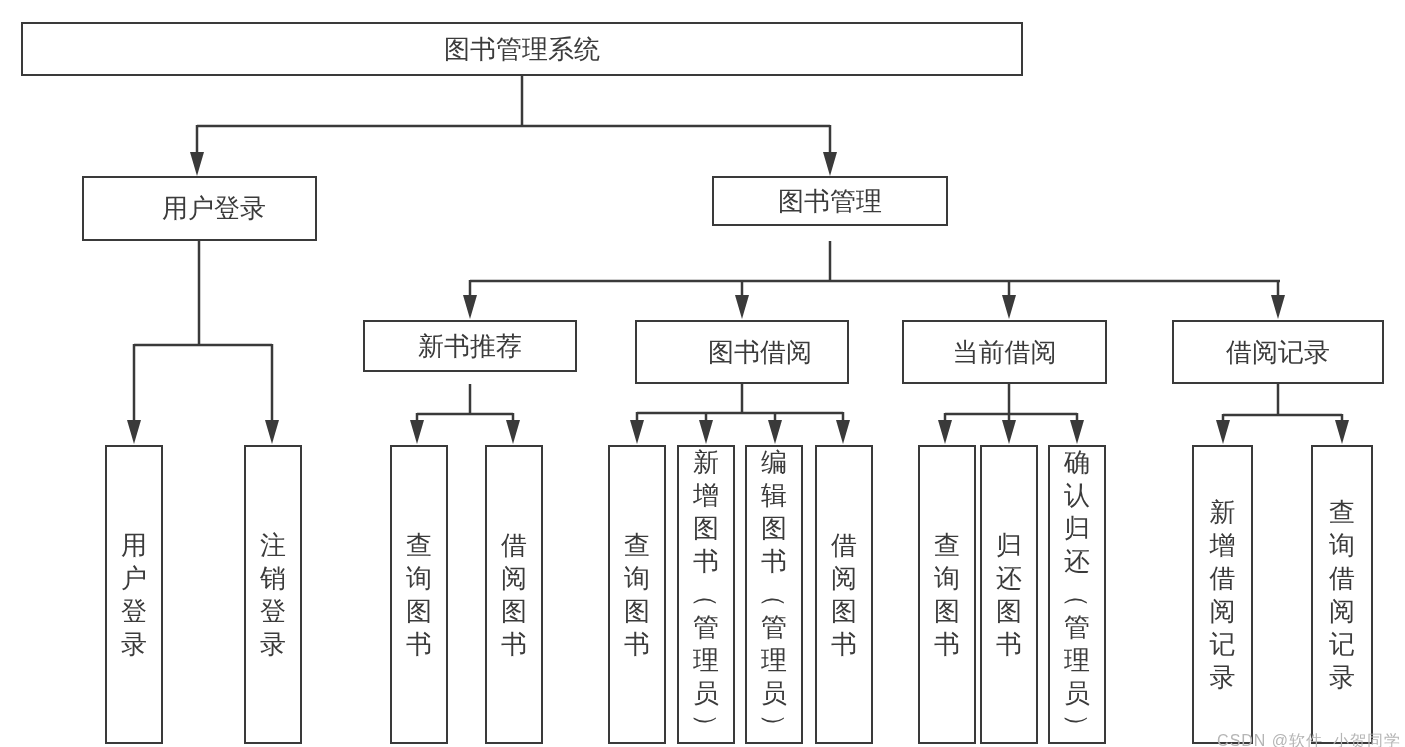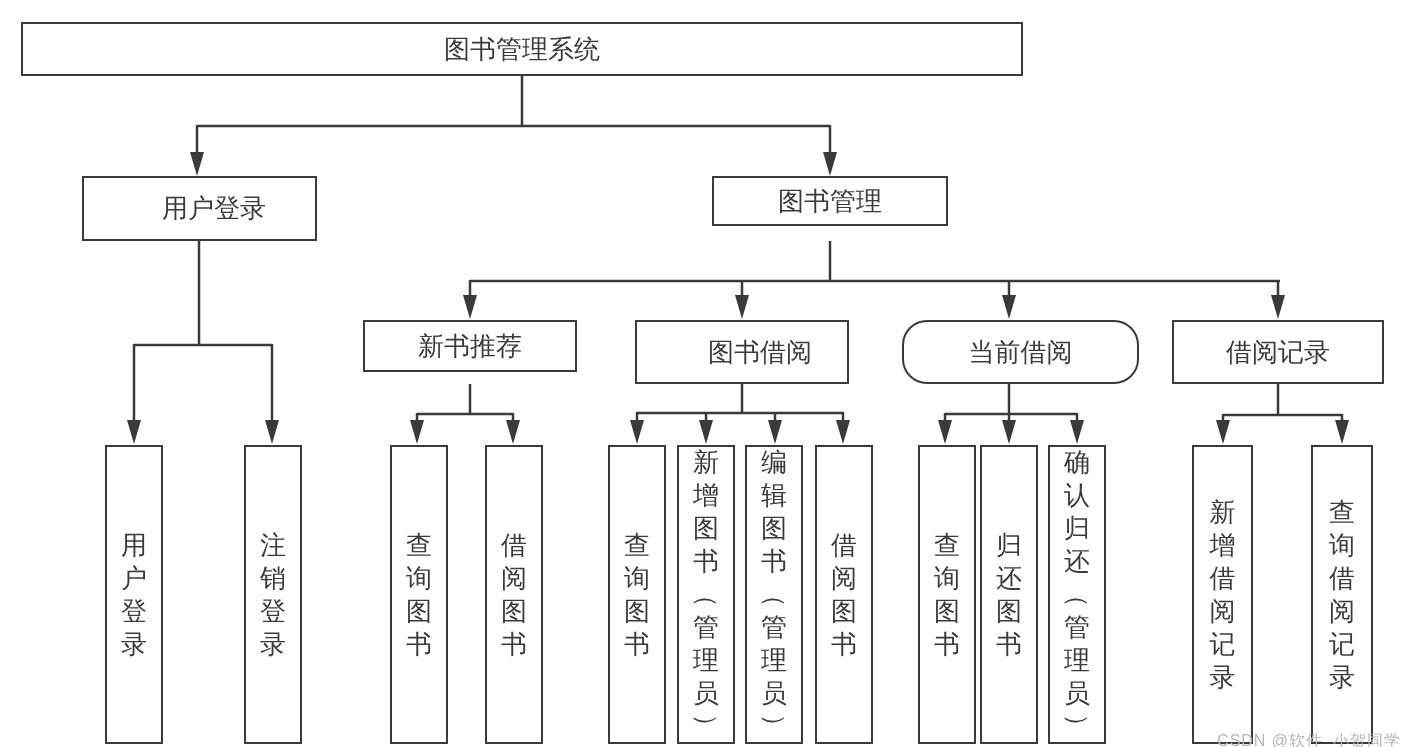--- a/index.html
+++ b/index.html
@@ -39,21 +39,21 @@
     font-size:26px;
     color:var(--text);
   }
   .vchar.rot{transform:rotate(90deg);}
   
   .root-box{left:21px;top:14px;width:1002px;height:54px;}
   .n-user-login{left:82px;top:168px;width:235px;height:65px;padding-left:29px;}
   .n-book-mgmt{left:712px;top:168px;width:236px;height:50px;}
   .n-new-book{left:363px;top:312px;width:214px;height:52px;}
   .n-book-borrow{left:635px;top:312px;width:214px;height:64px;padding-left:36px;}
-  .n-cur-borrow{left:902px;top:312px;width:237px;height:64px;border-radius:25px;}
+  .n-cur-borrow{left:902px;top:312px;width:205px;height:64px;}
   .n-borrow-rec{left:1172px;top:312px;width:212px;height:64px;}
   .leaf{top:437px;width:58px;height:299px;}
   .lf1{left:105px;}  .lf2{left:244px;}
   .lf3{left:390px;}  .lf4{left:485px;}
   .lf5{left:608px;}  .lf6{left:677px;}
   .lf7{left:745px;}  .lf8{left:815px;}
   .lf9{left:918px;}  .lf10{left:980px;} .lf11{left:1048px;}
   .lf12{left:1192px;width:61px;} .lf13{left:1311px;width:62px;}
   .watermark{
     position:absolute;

